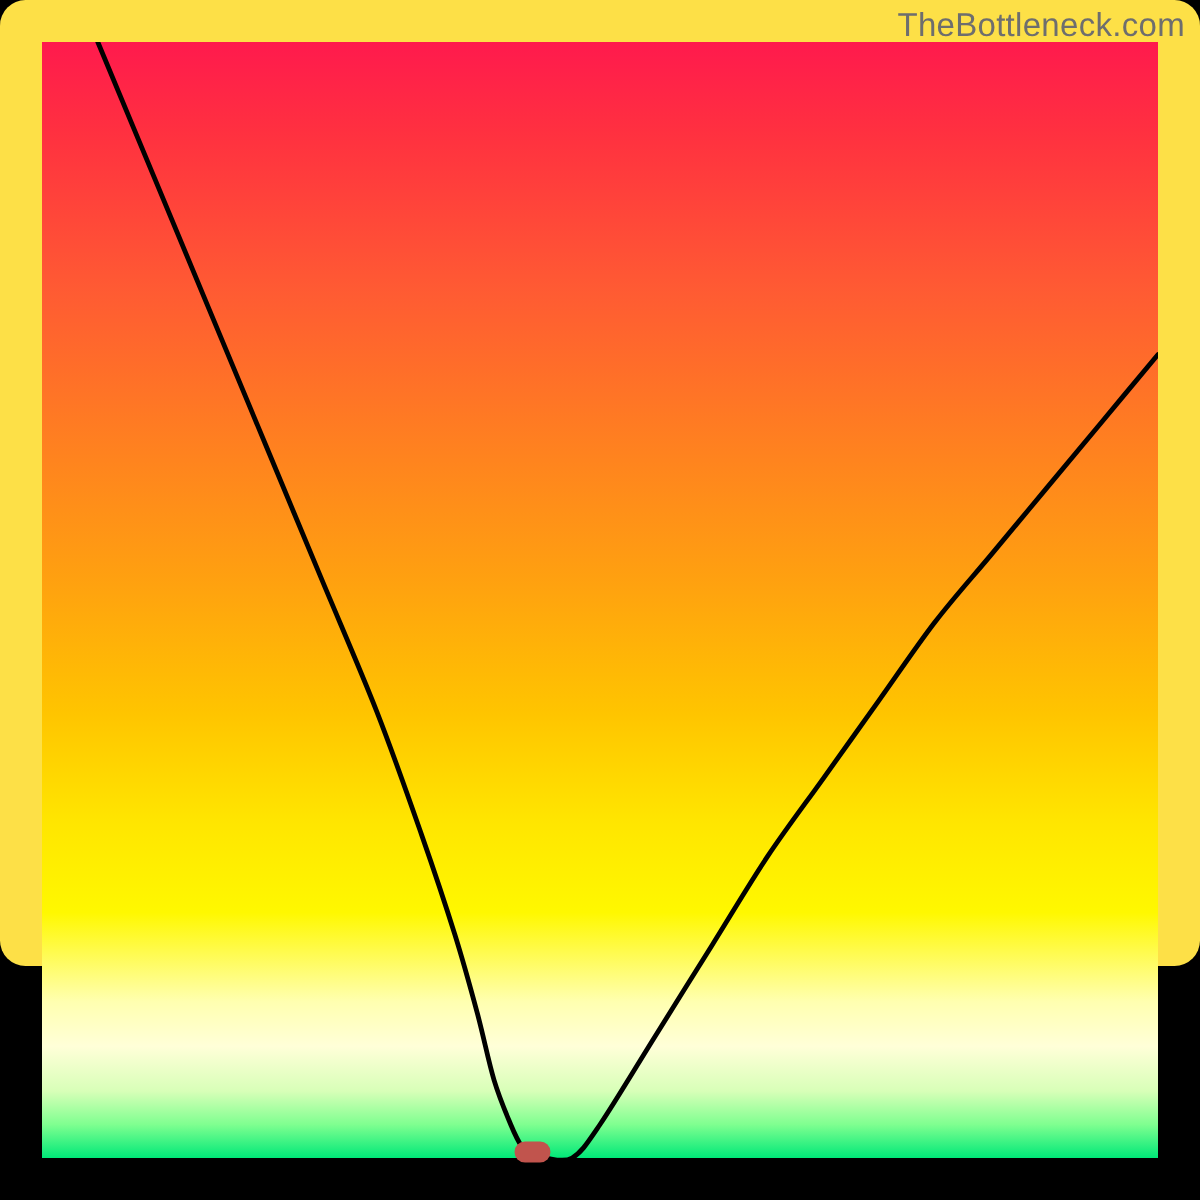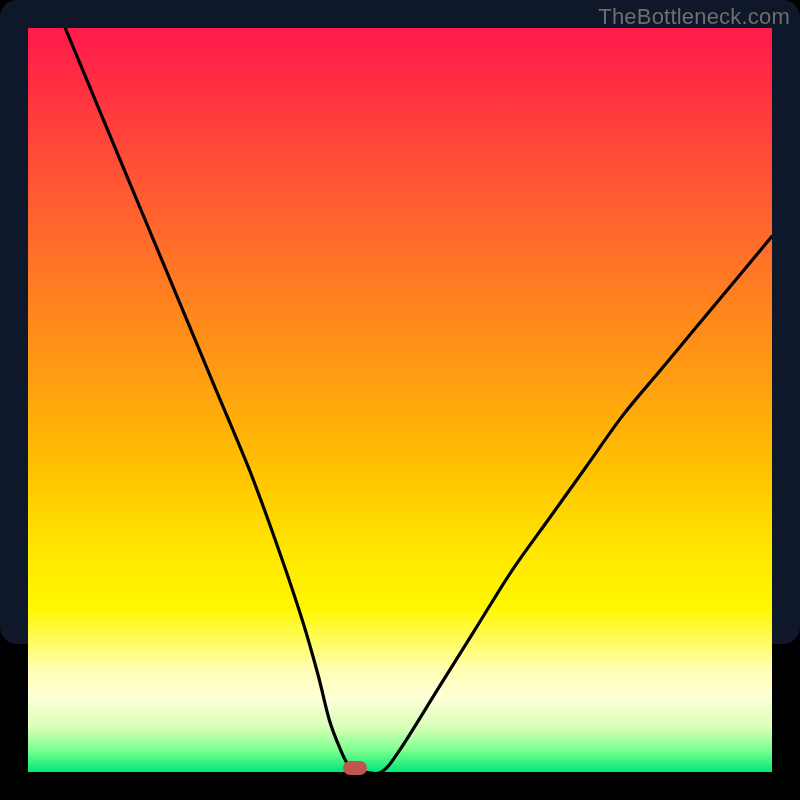--- a/index.html
+++ b/index.html
@@ -10,21 +10,21 @@
     background: #000000;
     overflow: hidden;
     font-family: Arial, Helvetica, sans-serif;
   }
   .frame {
     position: absolute;
     top: 0;
     left: 0;
     width: 800px;
     height: 644px;
-    background: #0f172a;
+    background: #fde047;
     border-radius: 17px;
   }
   .plot-area {
     position: absolute;
     left: 28px;
     top: 28px;
     width: 744px;
     height: 744px;
     background: linear-gradient(
       to bottom,

